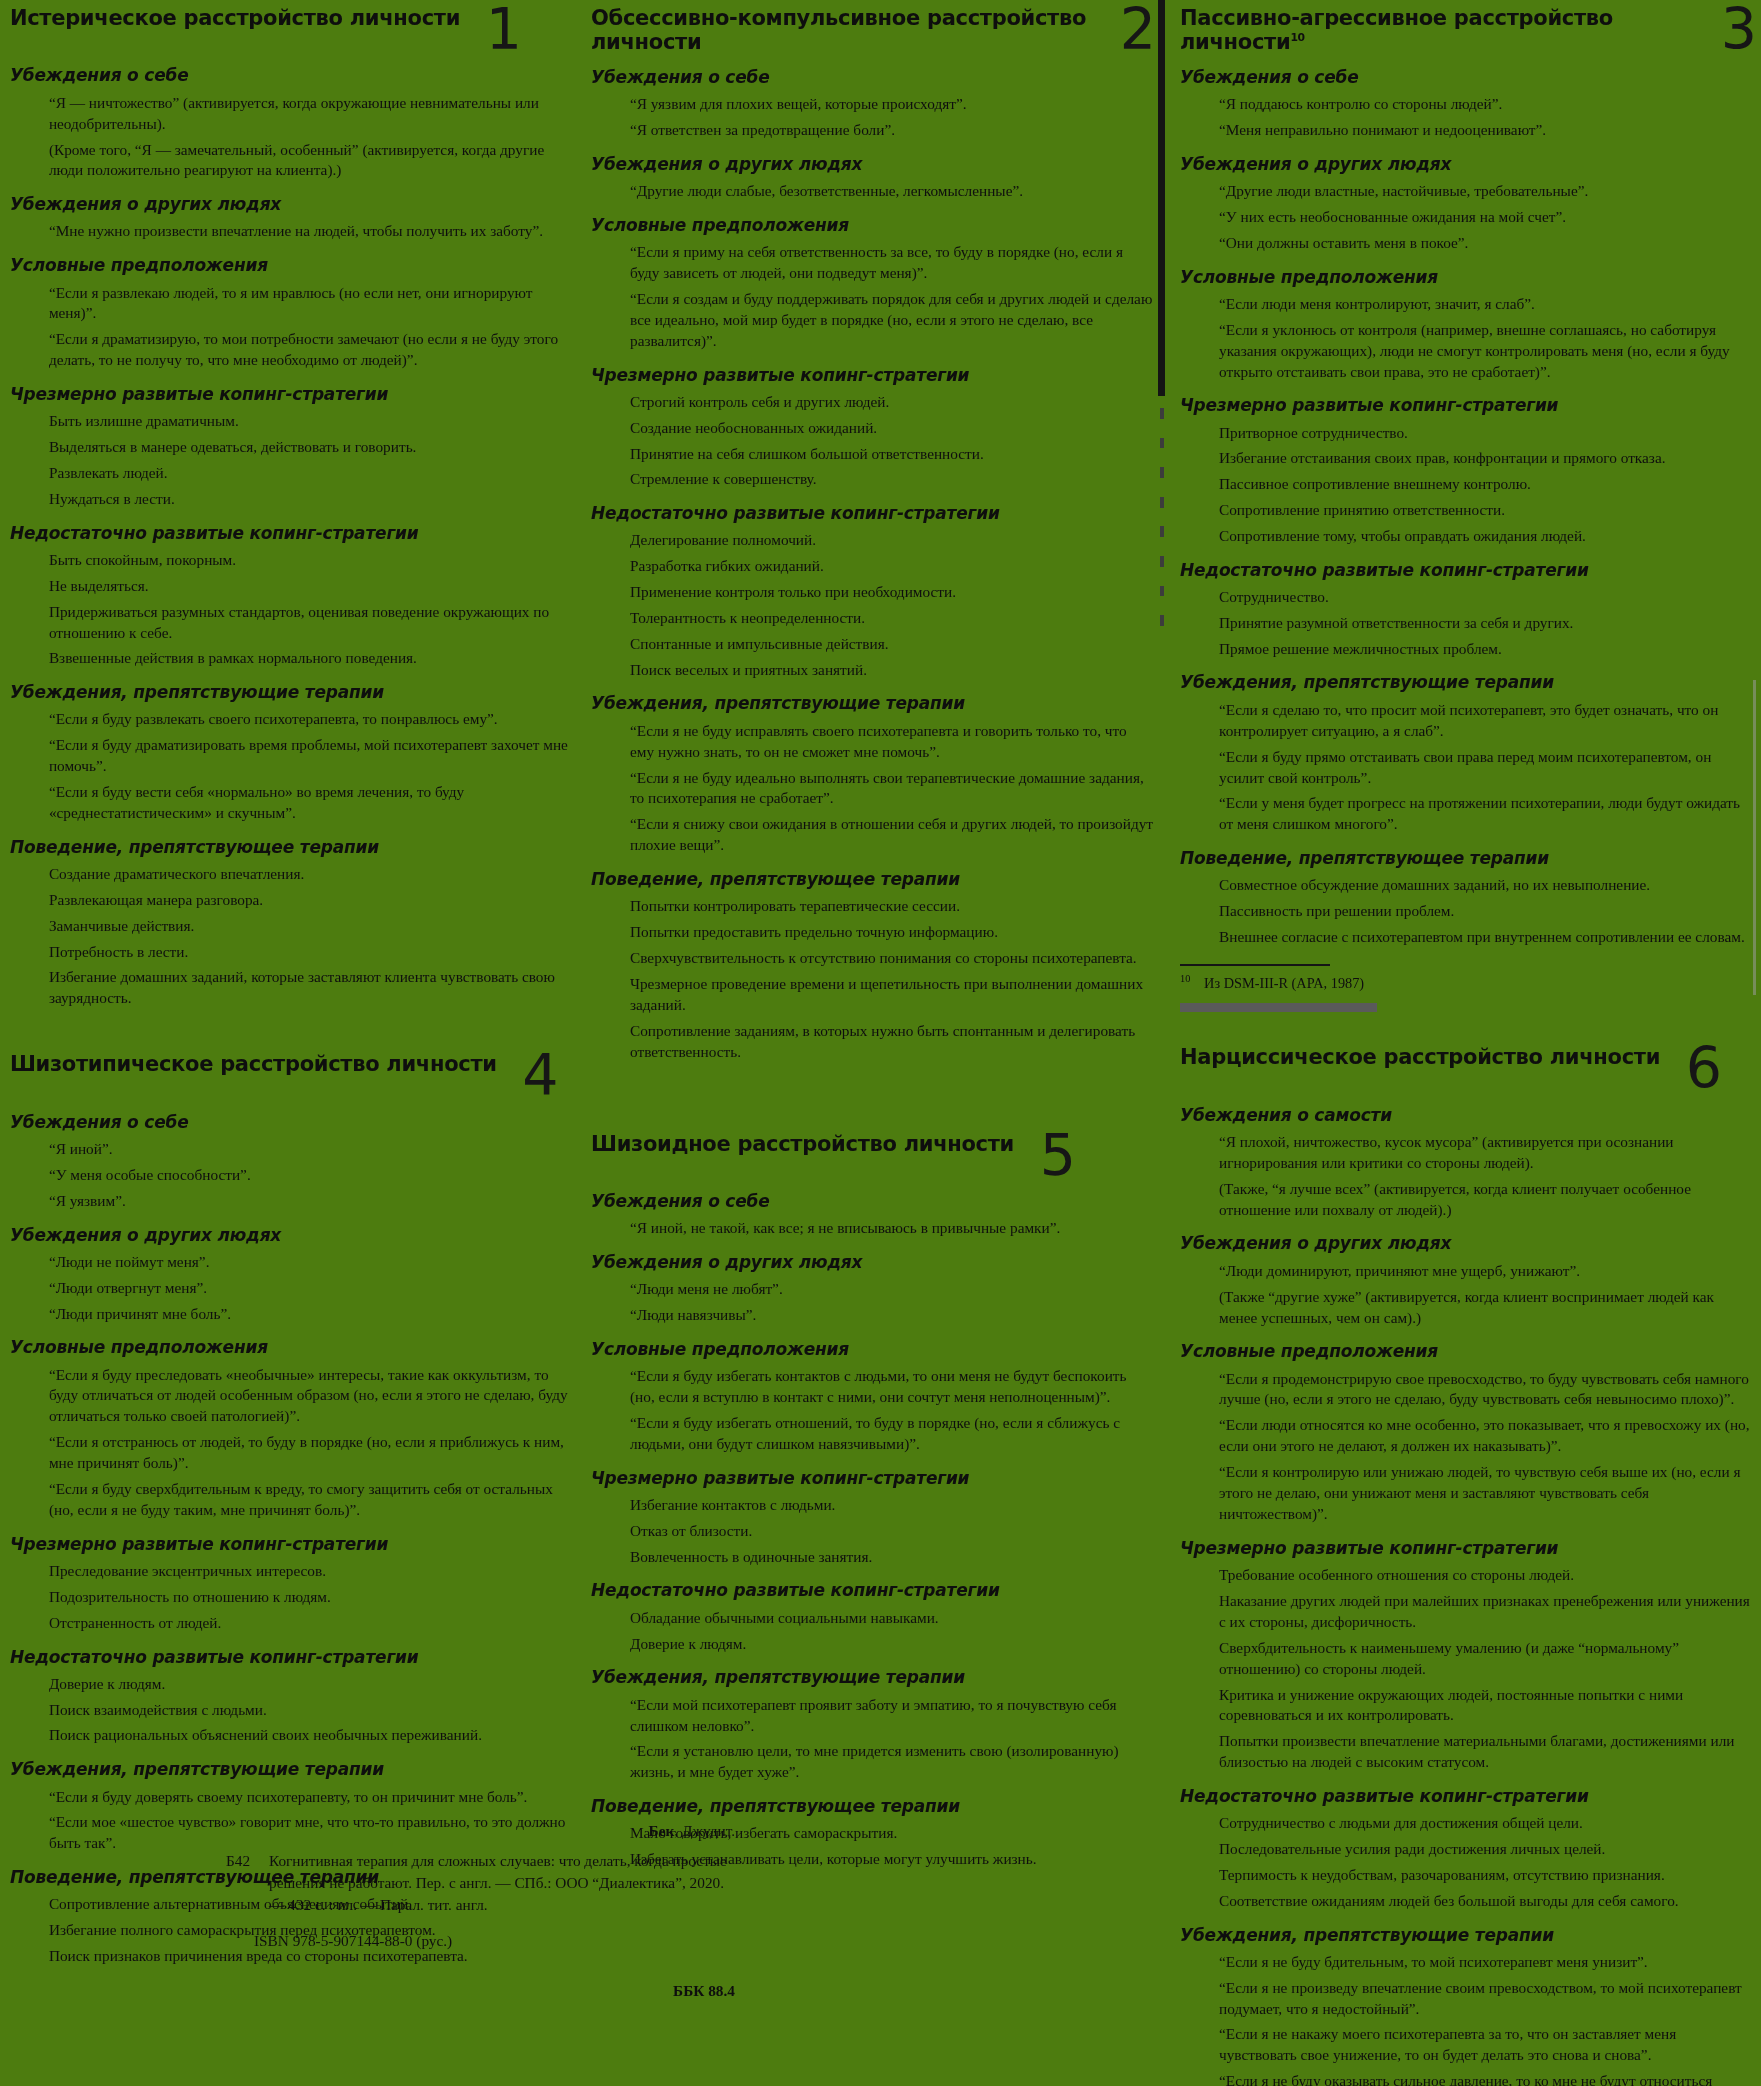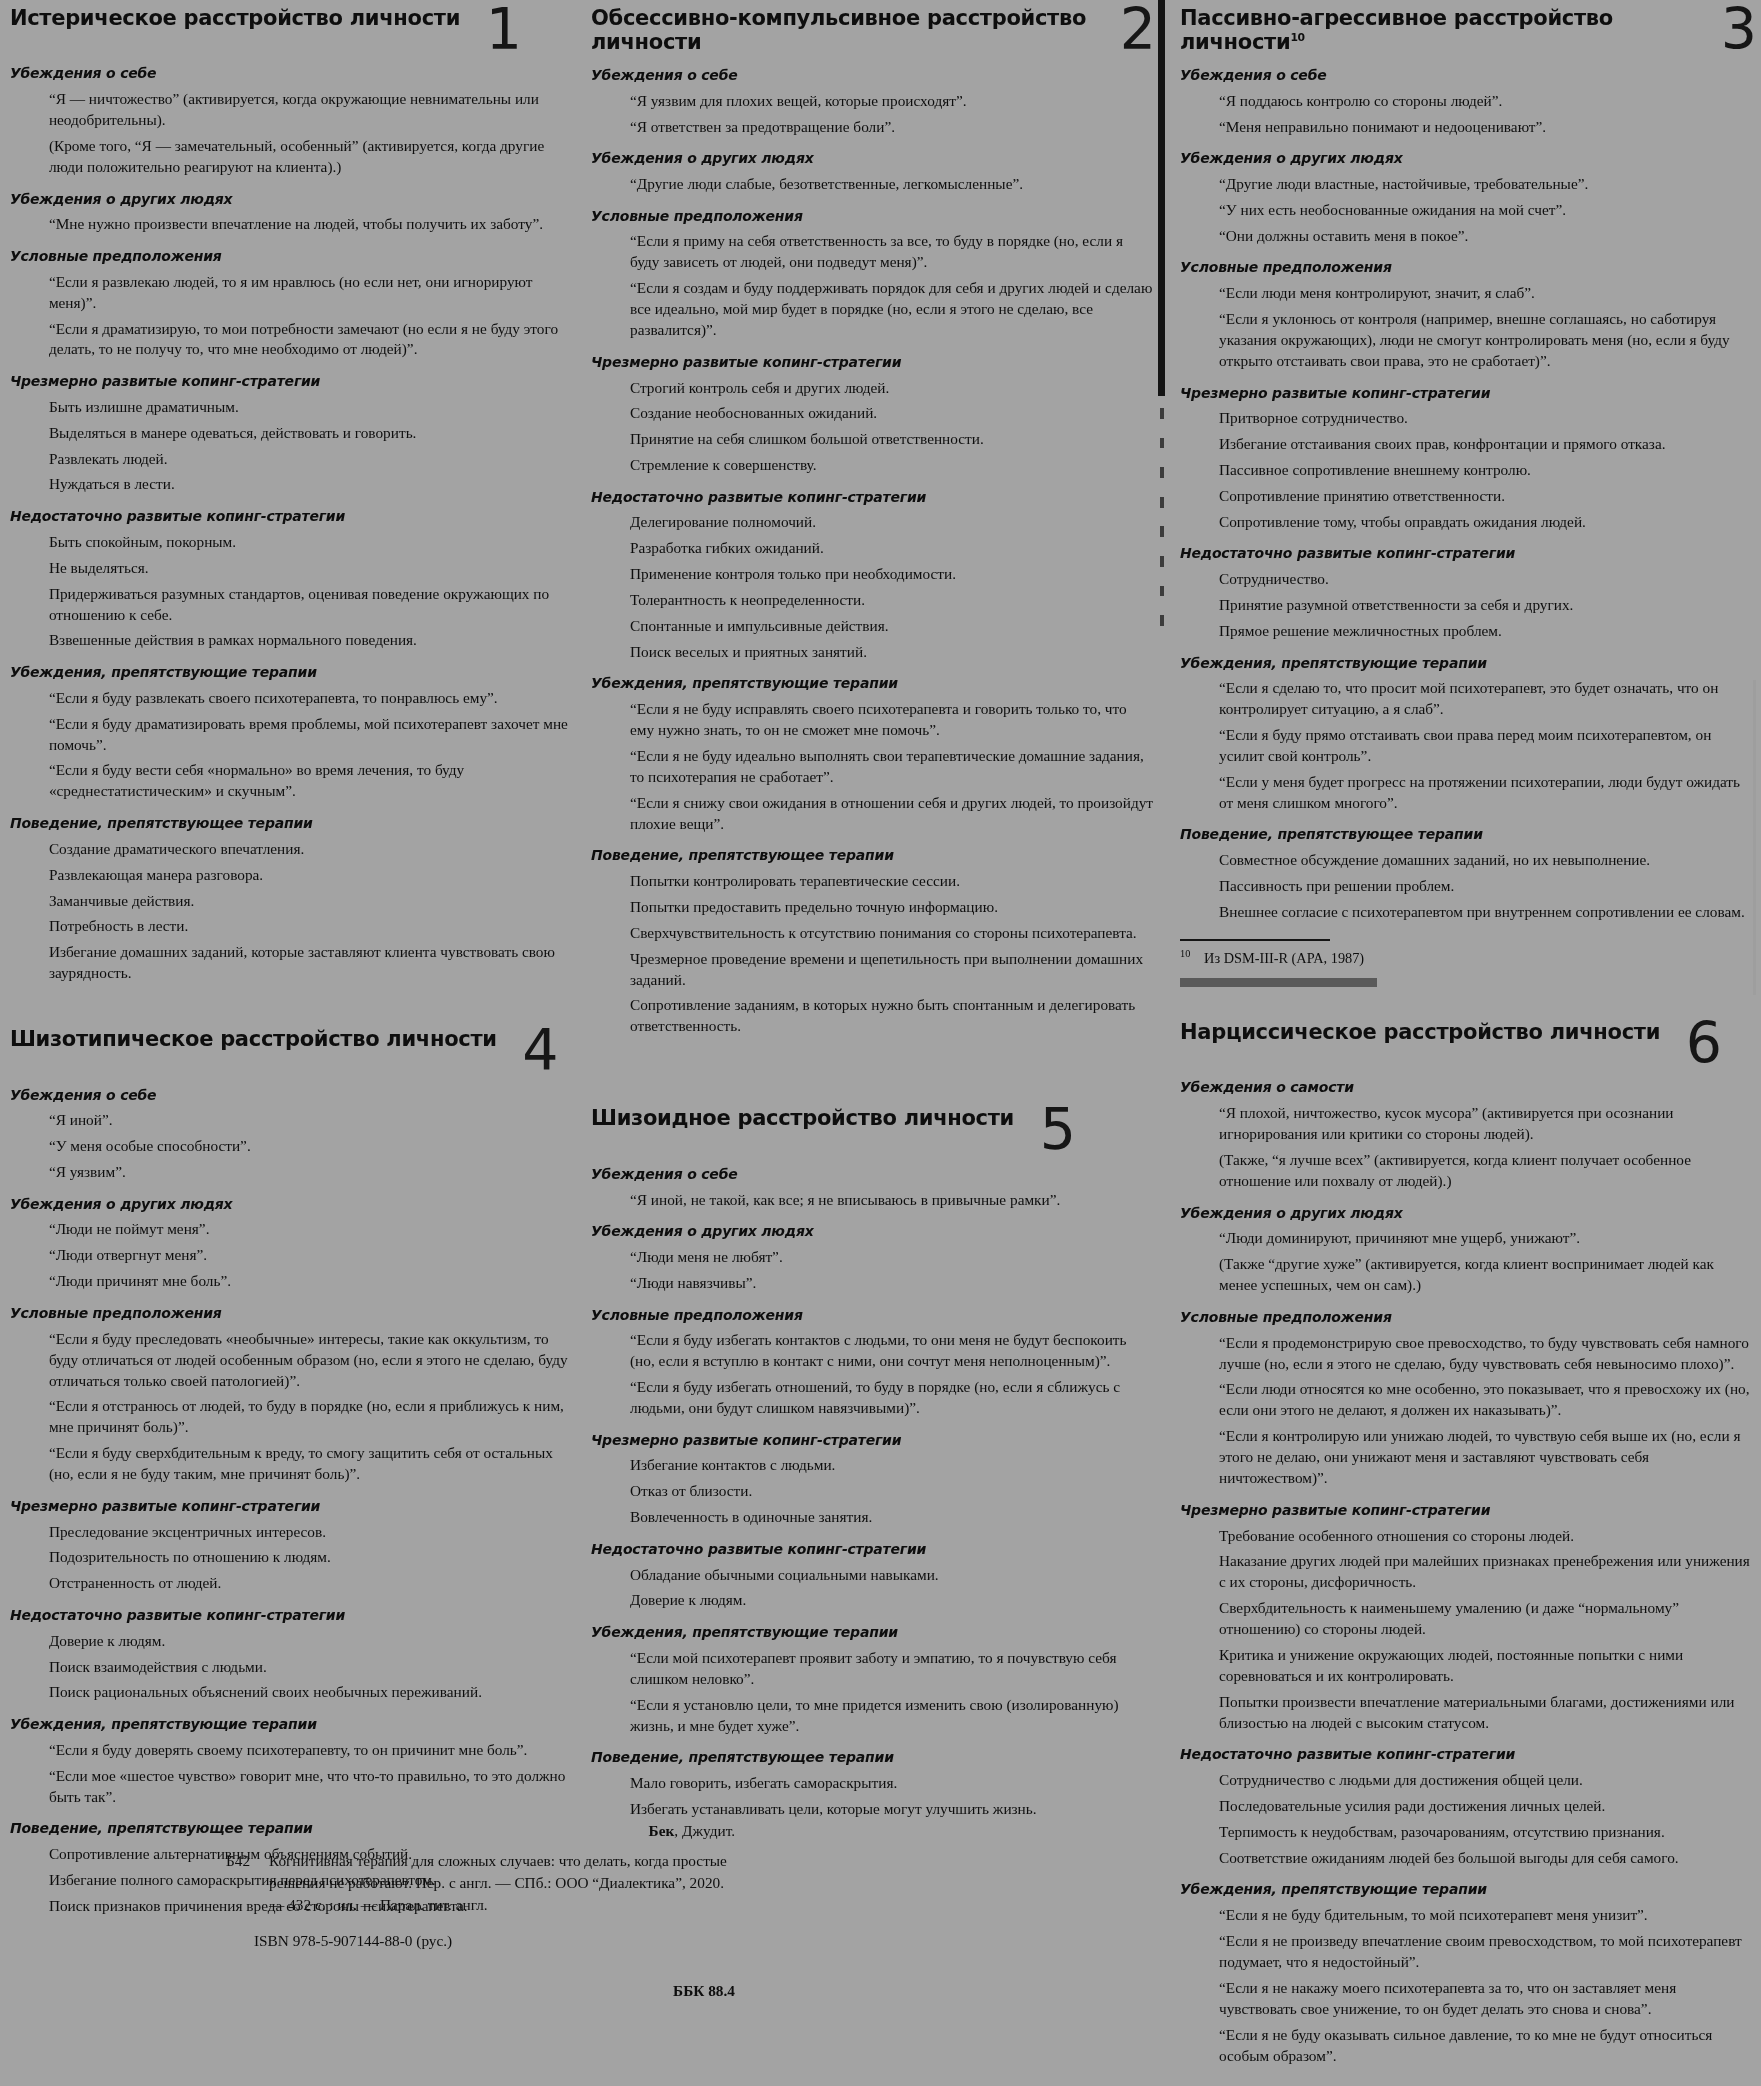--- a/index.html
+++ b/index.html
@@ -1,32 +1,32 @@
 <!DOCTYPE html>
 <html lang="ru"><head>
 <meta charset="utf-8">
 <style>
   html,body{margin:0;padding:0;background:#e8e8e8;}
-  .page{position:relative;width:1761px;height:2086px;background:#a3a3a3;
+  .page{position:relative;width:1761px;height:2086px;background:#4d7c0f;
         font-family:"Liberation Serif","DejaVu Serif",serif;color:#0e0e0e;overflow:hidden;}
   .col{position:absolute;top:5.9px;}
   #col1{left:9.9px;width:567px;}
   #col2{left:591px;width:563px;}
   #col3{left:1180px;width:575px;}
   [data-slot="col1-b"]{margin-top:43px;}
   [data-slot="col2-b"]{margin-top:69px;}
   [data-slot="col3-b"]{margin-top:33px;}
   .sec-title{display:flex;align-items:flex-start;margin:0 0 5.9px;
              font-family:"DejaVu Sans","Liberation Sans",sans-serif;
              font-weight:700;font-size:21px;line-height:1.15;letter-spacing:-0.3px;}
   .sec-title sup{font-size:10.8px;font-weight:700;vertical-align:super;line-height:0;}
   .bignum{font-family:"DejaVu Sans","Liberation Sans",sans-serif;font-weight:400;
           font-size:57px;line-height:.82;margin-left:25.6px;letter-spacing:-2px;color:#161616;}
   .grp{font-family:"DejaVu Sans","Liberation Sans",sans-serif;font-style:italic;font-weight:700;
-       font-size:14px;line-height:1.2;margin:12.8px 0 6.9px;letter-spacing:-0.2px;}
+       font-size:17px;line-height:1.2;margin:12.8px 0 6.9px;letter-spacing:-0.2px;}
   .item{margin:0 0 4.9px;padding-left:39px;font-size:15.3px;line-height:1.37;}
   .fn-rule{width:150px;height:2px;background:#151515;margin:15.8px 0 6.9px;}
   .fn{font-size:14.3px;margin:0;}
   .fn sup{font-size:10.3px;margin-right:13.8px;}
   .fn-bar{width:197px;height:8.9px;background:#5a5a5a;margin:11.8px 0 0;}
   .book-info{position:absolute;left:215px;top:1820px;width:520px;font-size:15.3px;line-height:1.45;}
   .bi-author{margin:0 0 7.9px;padding-left:25.6px;text-align:right;}
   .bi-author b{font-weight:700;}
   .bi-row{display:flex;}
   .bi-code{width:43px;flex:none;margin-left:11px;}

